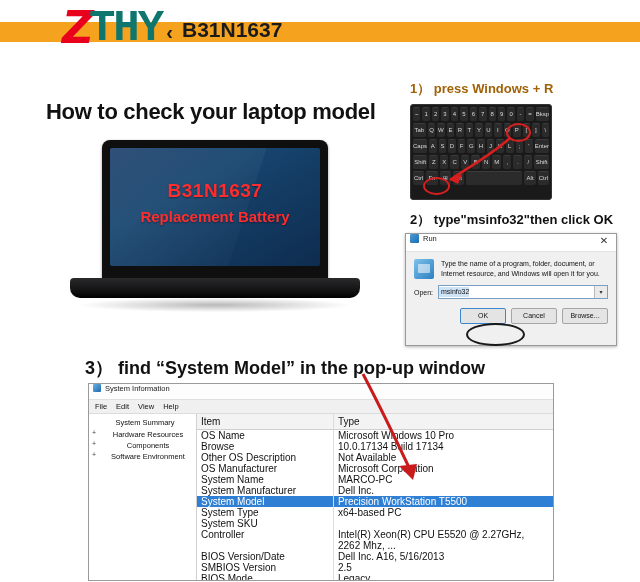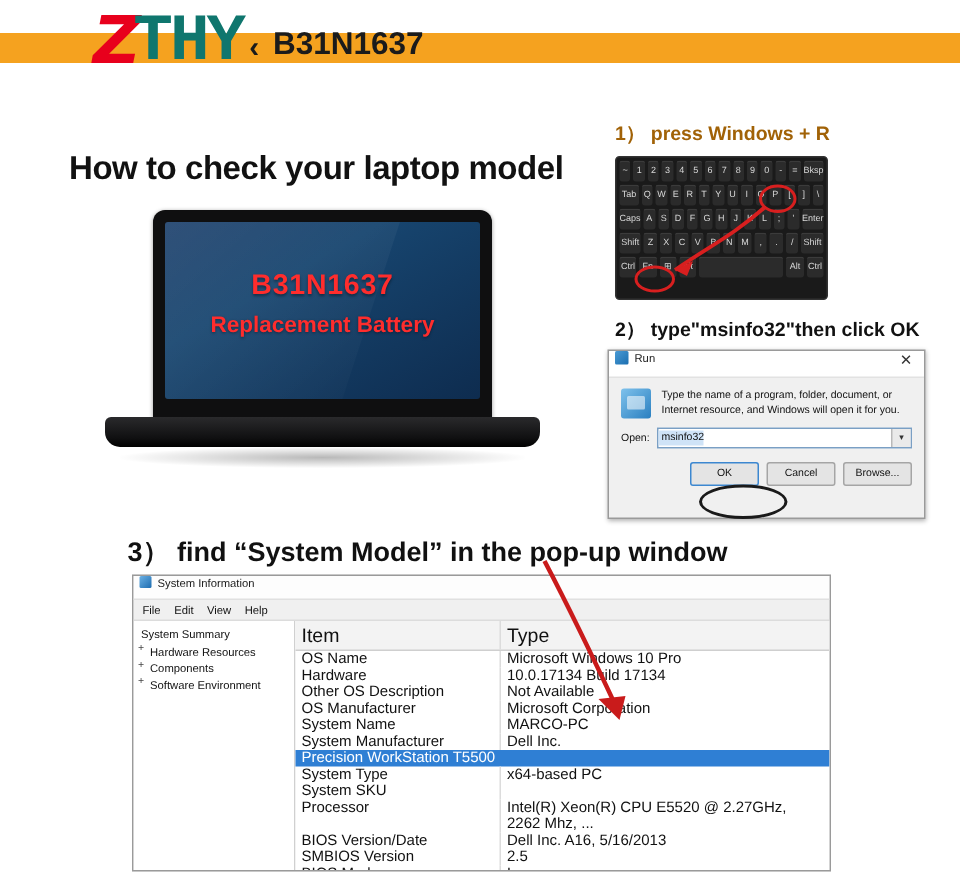--- a/index.html
+++ b/index.html
@@ -418,20 +418,21 @@
   }
   .si-cols {
     display: flex;
     height: 168px;
   }
   .si-left {
     width: 104px;
     background: #ffffff;
     border-right: 1px solid #d0d0d0;
     padding: 3px 0 0 3px;
+    text-align: center;
   }
   .si-tree-root {
     font-size: 7.5px;
     color: #111;
     padding: 1px 0 2px 2px;
   }
   .si-tree-item {
     font-size: 7.5px;
     color: #111;
     padding: 1px 0 1px 8px;
@@ -446,21 +447,21 @@
     color: #444;
   }
   .si-right {
     flex: 1;
     background: #ffffff;
   }
   .si-head {
     display: flex;
     background: #f3f3f3;
     border-bottom: 1px solid #cfcfcf;
-    font-size: 13px;
+    font-size: 10px;
     font-weight: normal;
     color: #111;
   }
   .si-head div {
     padding: 2px 4px;
   }
   .si-c1 { width: 128px; border-right: 1px solid #dcdcdc; }
   .si-c2 { flex: 1; }
   .si-row {
     display: flex;
@@ -641,52 +642,53 @@
     <div class="si-right">
       <div class="si-head">
         <div class="si-c1">Item</div>
         <div class="si-c2">Type</div>
       </div>
       <div class="si-row">
         <div class="si-c1">OS Name</div>
         <div class="si-c2">Microsoft Windows 10 Pro</div>
       </div>
       <div class="si-row">
-        <div class="si-c1">Hardware</div>
+        <div class="si-c1">Browse</div>
         <div class="si-c2">10.0.17134 Build 17134</div>
       </div>
       <div class="si-row">
         <div class="si-c1">Other OS Description</div>
         <div class="si-c2">Not Available</div>
       </div>
       <div class="si-row">
         <div class="si-c1">OS Manufacturer</div>
         <div class="si-c2">Microsoft Corporation</div>
       </div>
       <div class="si-row">
         <div class="si-c1">System Name</div>
         <div class="si-c2">MARCO-PC</div>
       </div>
       <div class="si-row">
         <div class="si-c1">System Manufacturer</div>
         <div class="si-c2">Dell Inc.</div>
       </div>
       <div class="si-row sel">
+        <div class="si-c1">System Model</div>
         <div class="si-c2">Precision WorkStation T5500</div>
       </div>
       <div class="si-row">
         <div class="si-c1">System Type</div>
         <div class="si-c2">x64-based PC</div>
       </div>
       <div class="si-row">
         <div class="si-c1">System SKU</div>
         <div class="si-c2"></div>
       </div>
       <div class="si-row">
-        <div class="si-c1">Processor</div>
+        <div class="si-c1">Controller</div>
         <div class="si-c2">Intel(R) Xeon(R) CPU      E5520  @ 2.27GHz, 2262 Mhz, ...</div>
       </div>
       <div class="si-row">
         <div class="si-c1">BIOS Version/Date</div>
         <div class="si-c2">Dell Inc. A16, 5/16/2013</div>
       </div>
       <div class="si-row">
         <div class="si-c1">SMBIOS Version</div>
         <div class="si-c2">2.5</div>
       </div>

